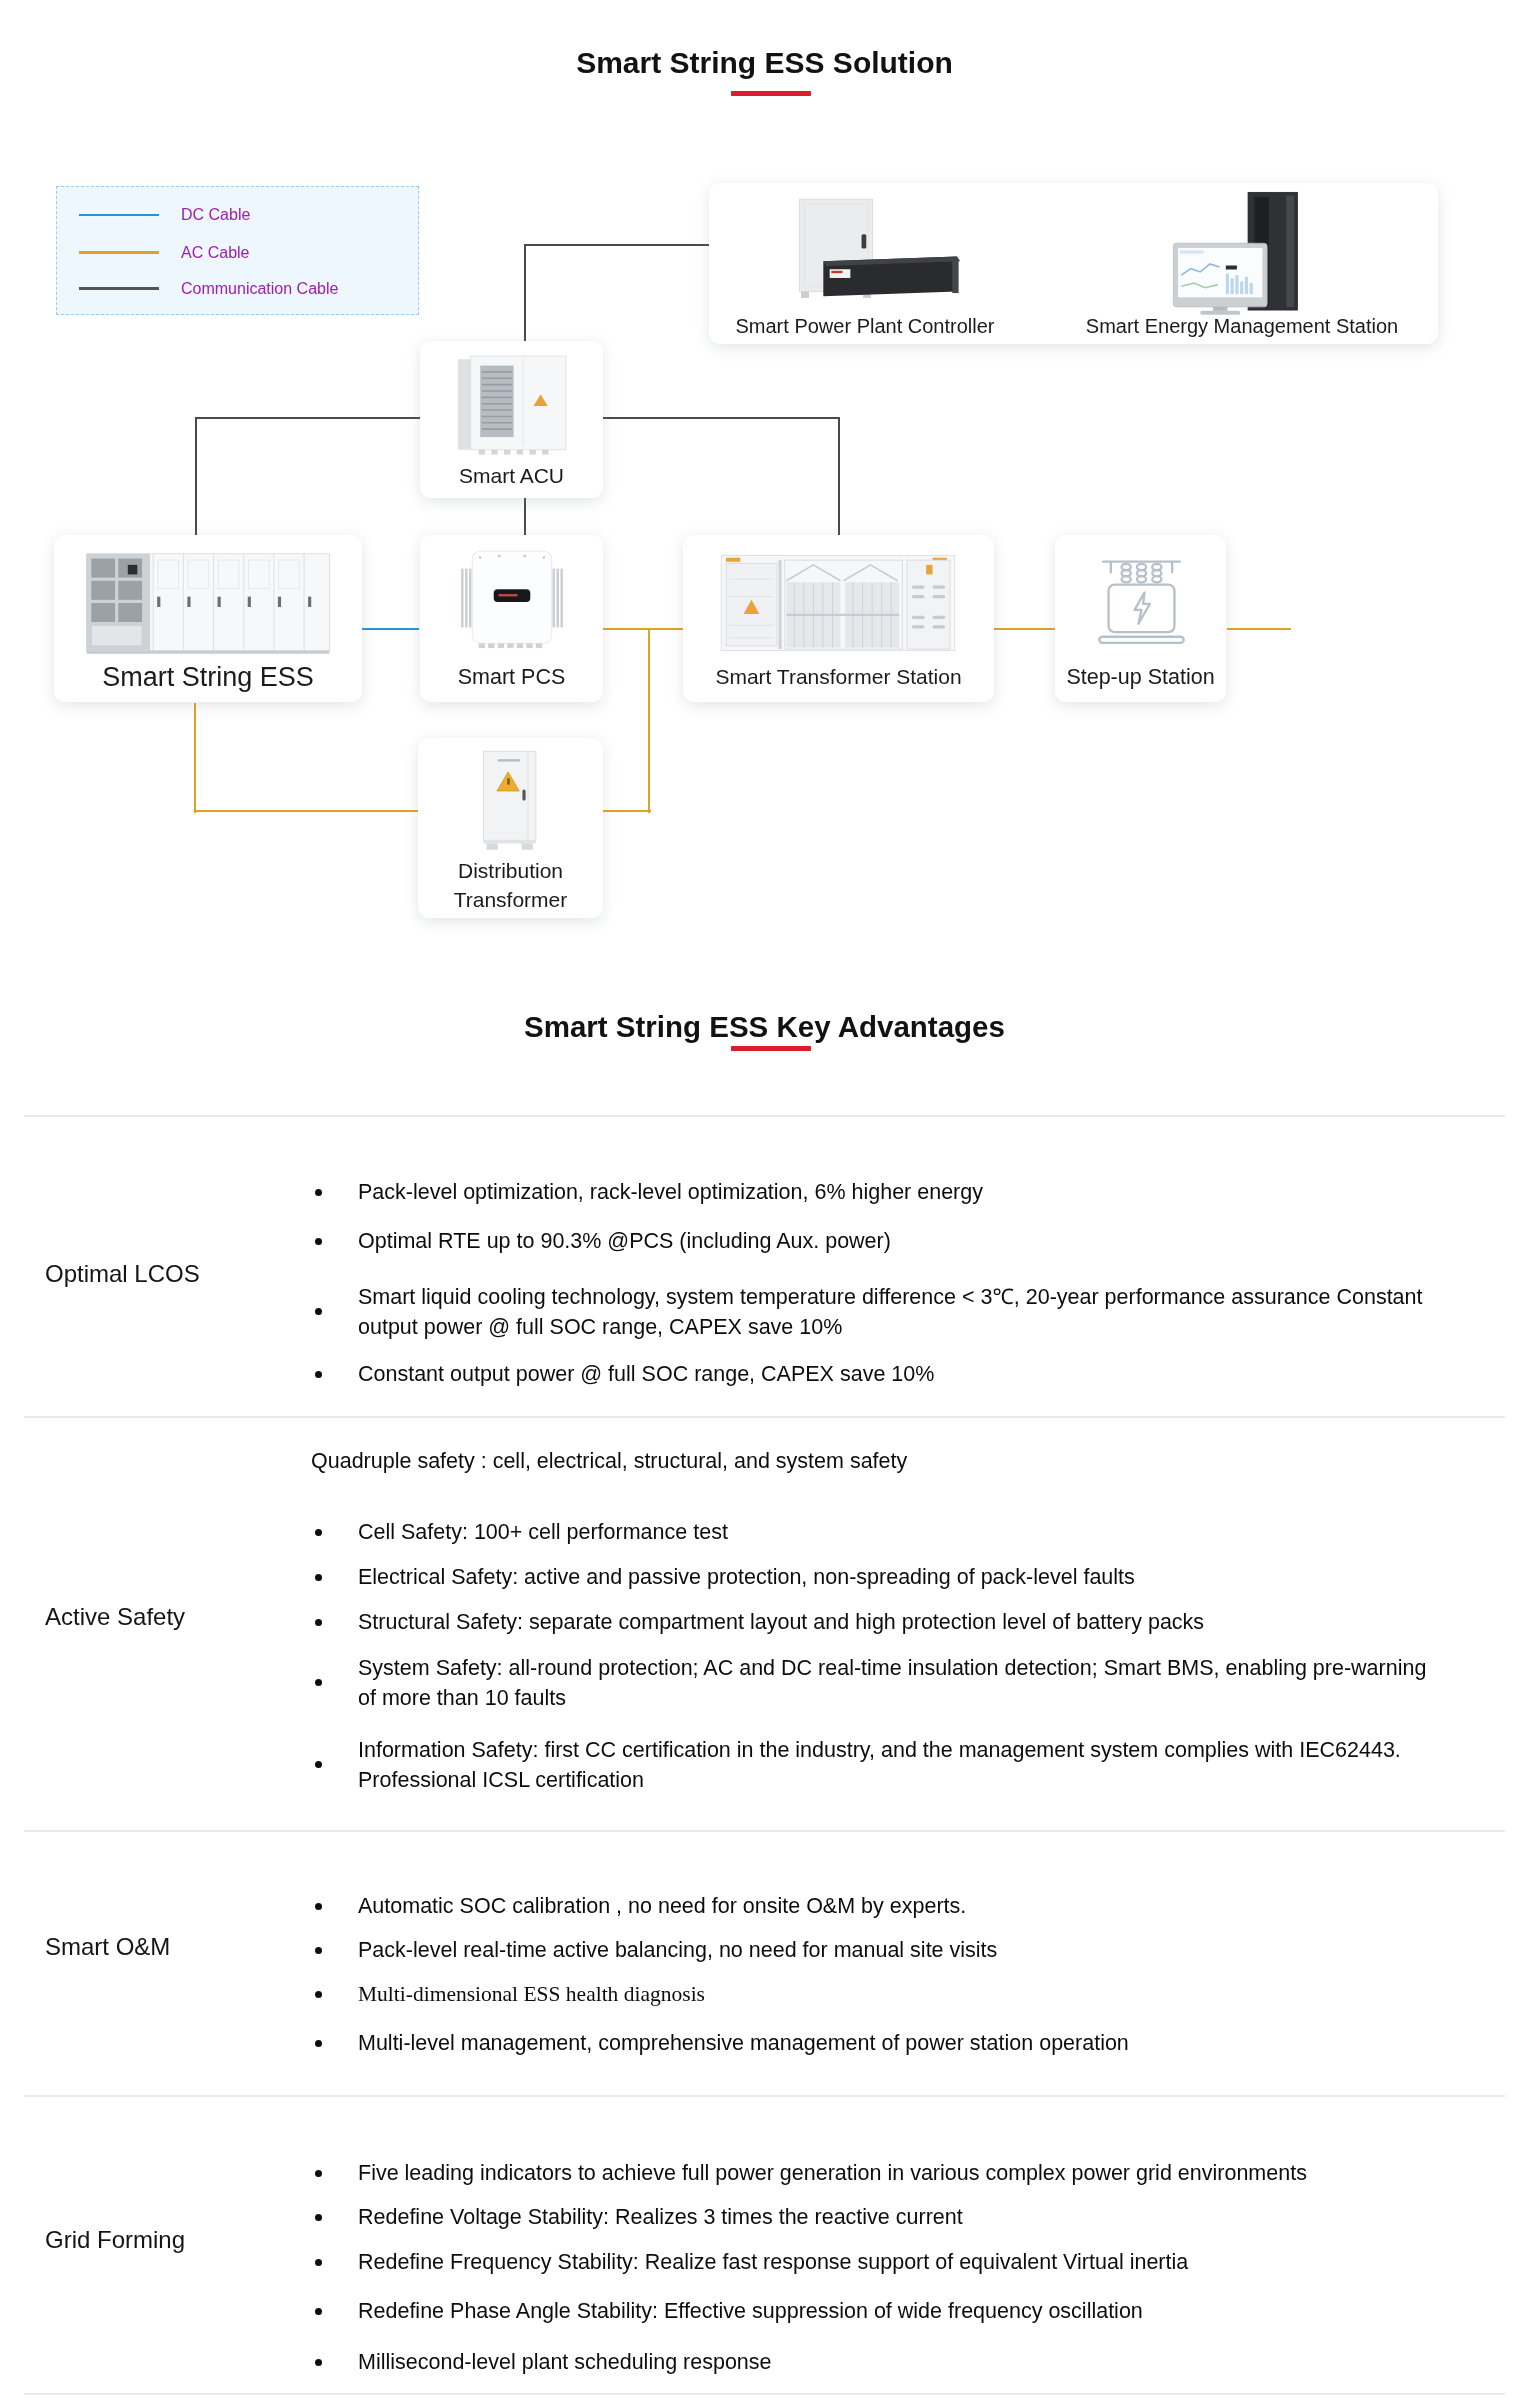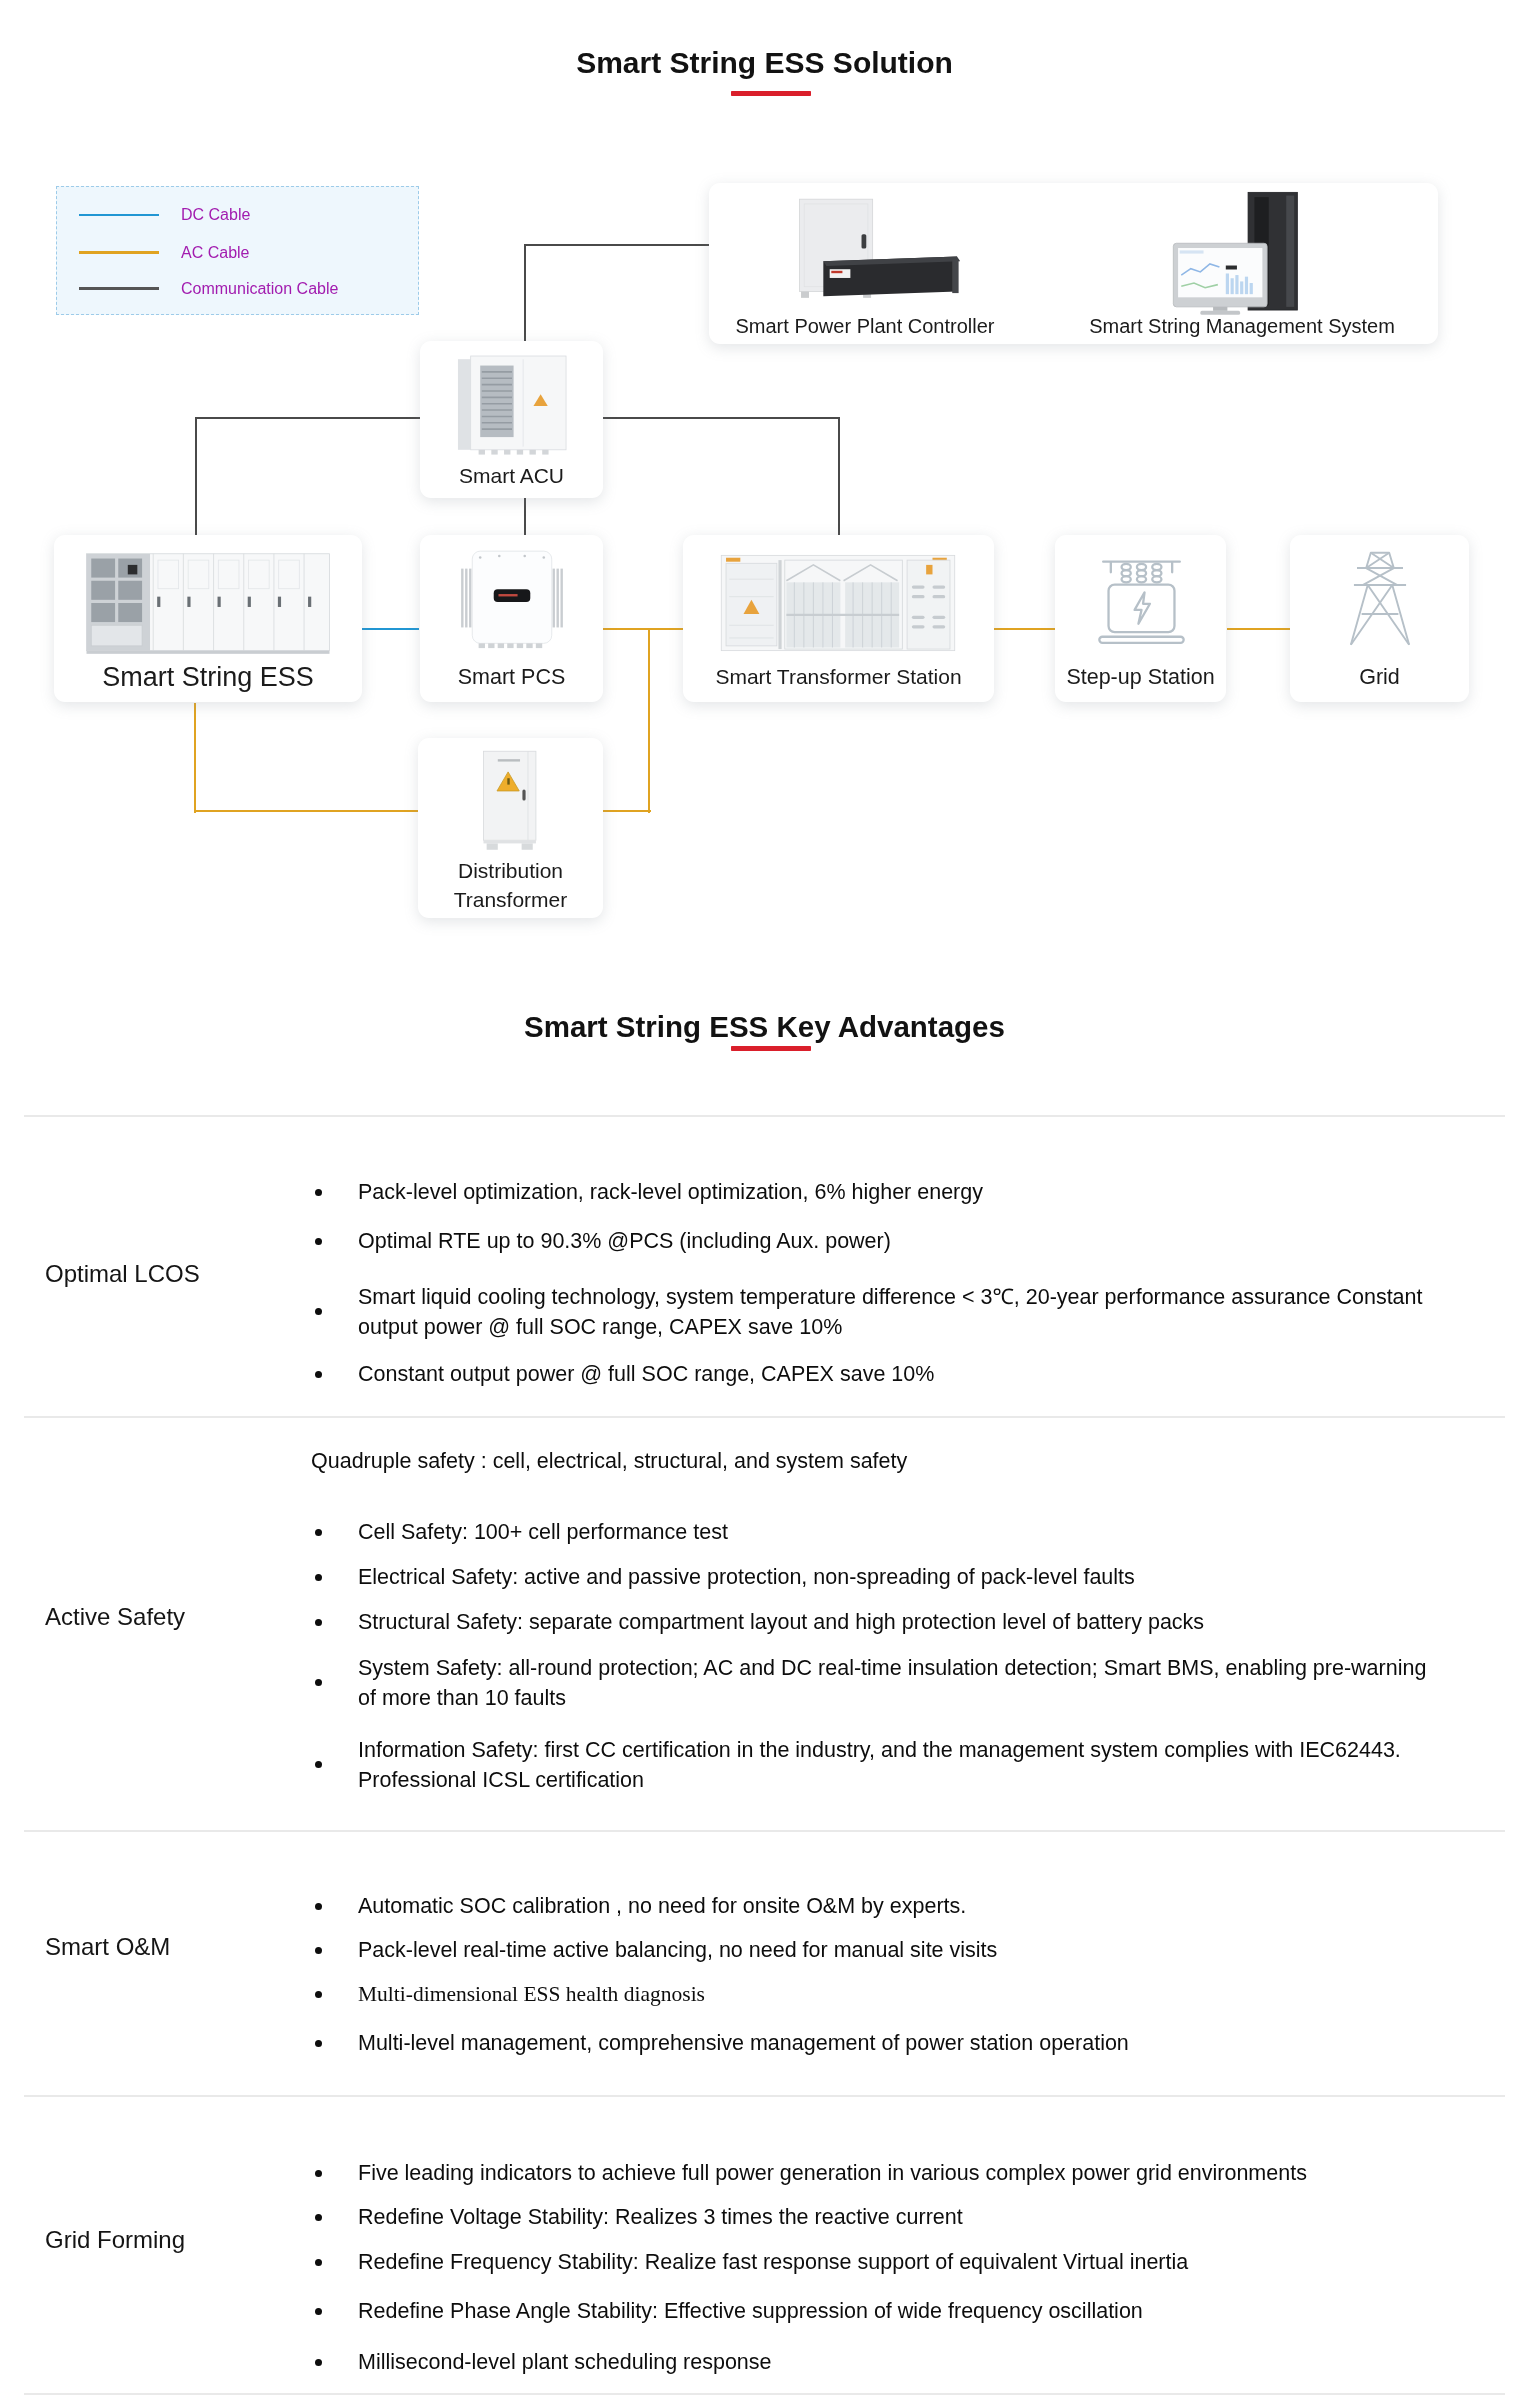--- a/index.html
+++ b/index.html
@@ -111,21 +111,21 @@
       <rect x="84" y="96" width="14" height="5" fill="#2c2d2f"></rect>
       <rect x="84" y="106" width="4" height="26" fill="#bcd6f0"></rect>
         <rect x="90" y="112" width="4" height="20" fill="#bcd6f0"></rect>
       <rect x="96" y="108" width="4" height="24" fill="#bcd6f0"></rect>
         <rect x="102" y="116" width="4" height="16" fill="#bcd6f0"></rect>
       <rect x="108" y="110" width="4" height="22" fill="#bcd6f0"></rect>
         <rect x="114" y="118" width="4" height="14" fill="#bcd6f0"></rect>
       <rect x="68" y="148" width="18" height="5" fill="#b7babd"></rect>
       <rect x="52" y="153" width="50" height="5" rx="2" fill="#c3c6c9"></rect>
     </svg>
-    <div class="card-label" style="left:358px;top:131px;width:350px;font-size:20px;">Smart String Management System</div>
+    <div class="card-label" style="left:358px;top:131px;width:350px;font-size:20px;">Smart Energy Management Station</div>
   </div>
 
   <div class="card" style="left:420px;top:341px;width:183px;height:157px;">
     <svg class="icon-slot" style="left:30px;top:9.6px;" width="124" height="107" viewBox="0 0 156 134">
       <rect x="10" y="10" width="16" height="114" fill="#dfe2e5"></rect>
       <rect x="26" y="6" width="120" height="118" fill="#f6f7f8" stroke="#d9dcdf"></rect>
       <rect x="38" y="18" width="42" height="90" fill="#b6bcc2"></rect>
       <path d="M40 26h38M40 34h38M40 42h38M40 50h38M40 58h38M40 66h38M40 74h38M40 82h38M40 90h38M40 98h38" stroke="#959ca3" stroke-width="2"></path>
       <line x1="92" y1="10" x2="92" y2="120" stroke="#e2e5e8"></line>
       <polygon points="114,54 123,69 105,69" fill="#e8a33d"></polygon>
@@ -237,35 +237,20 @@
           <ellipse cx="95" cy="29" rx="6" ry="4"></ellipse>
           <ellipse cx="95" cy="37" rx="6" ry="4"></ellipse>
         <rect x="32" y="44" width="86" height="62" rx="8"></rect>
         <path d="M79 54 L66 77 h9 l-4 18 l15 -26 h-9 z"></path>
         <rect x="20" y="112" width="110" height="8" rx="4"></rect>
       </g>
     </svg>
     <div class="card-label" style="top:130px;font-size:21.5px;">Step-up Station</div>
   </div>
 
-  <div class="card" style="left:1290px;top:535px;width:179px;height:167px;">
-    <svg class="icon-slot" style="left:44px;top:11px;" width="92" height="107" viewBox="0 0 120 134">
-      <g fill="none" stroke="#b6c0c8" stroke-width="2.5" stroke-linejoin="round">
-        <path d="M48 6 H72 L78 26 H42 Z"></path>
-        <path d="M48 6 L78 26 M72 6 L42 26"></path>
-        <path d="M30 26 H90"></path>
-        <path d="M42 26 L82 48 M78 26 L38 48"></path>
-        <path d="M26 48 H94"></path>
-        <path d="M44 48 L22 126 M76 48 L98 126"></path>
-        <path d="M44 48 L98 126 M76 48 L22 126"></path>
-        <path d="M36 86 H84"></path>
-      </g>
-    </svg>
-    <div class="card-label" style="top:130px;font-size:21.5px;">Grid</div>
-  </div>
 
   <div class="card" style="left:418px;top:738px;width:185px;height:180px;">
     <svg class="icon-slot" style="left:48px;top:9.6px;" width="89" height="105" viewBox="0 0 112 132">
       <rect x="22" y="4" width="66" height="112" fill="#f2f3f4" stroke="#d7dadc"></rect>
       <line x1="78" y1="4" x2="78" y2="116" stroke="#dddfe1"></line>
       <rect x="40" y="14" width="28" height="3" fill="#b9bdc0"></rect>
       <polygon points="53,30 67,54 39,54" fill="#eead2b" stroke="#c89a24"></polygon>
       <rect x="52" y="38" width="3" height="8" fill="#6b5a13"></rect>
       <rect x="71" y="52" width="4" height="14" rx="2" fill="#555"></rect>
       <rect x="22" y="116" width="66" height="4" fill="#e0e2e4"></rect>

